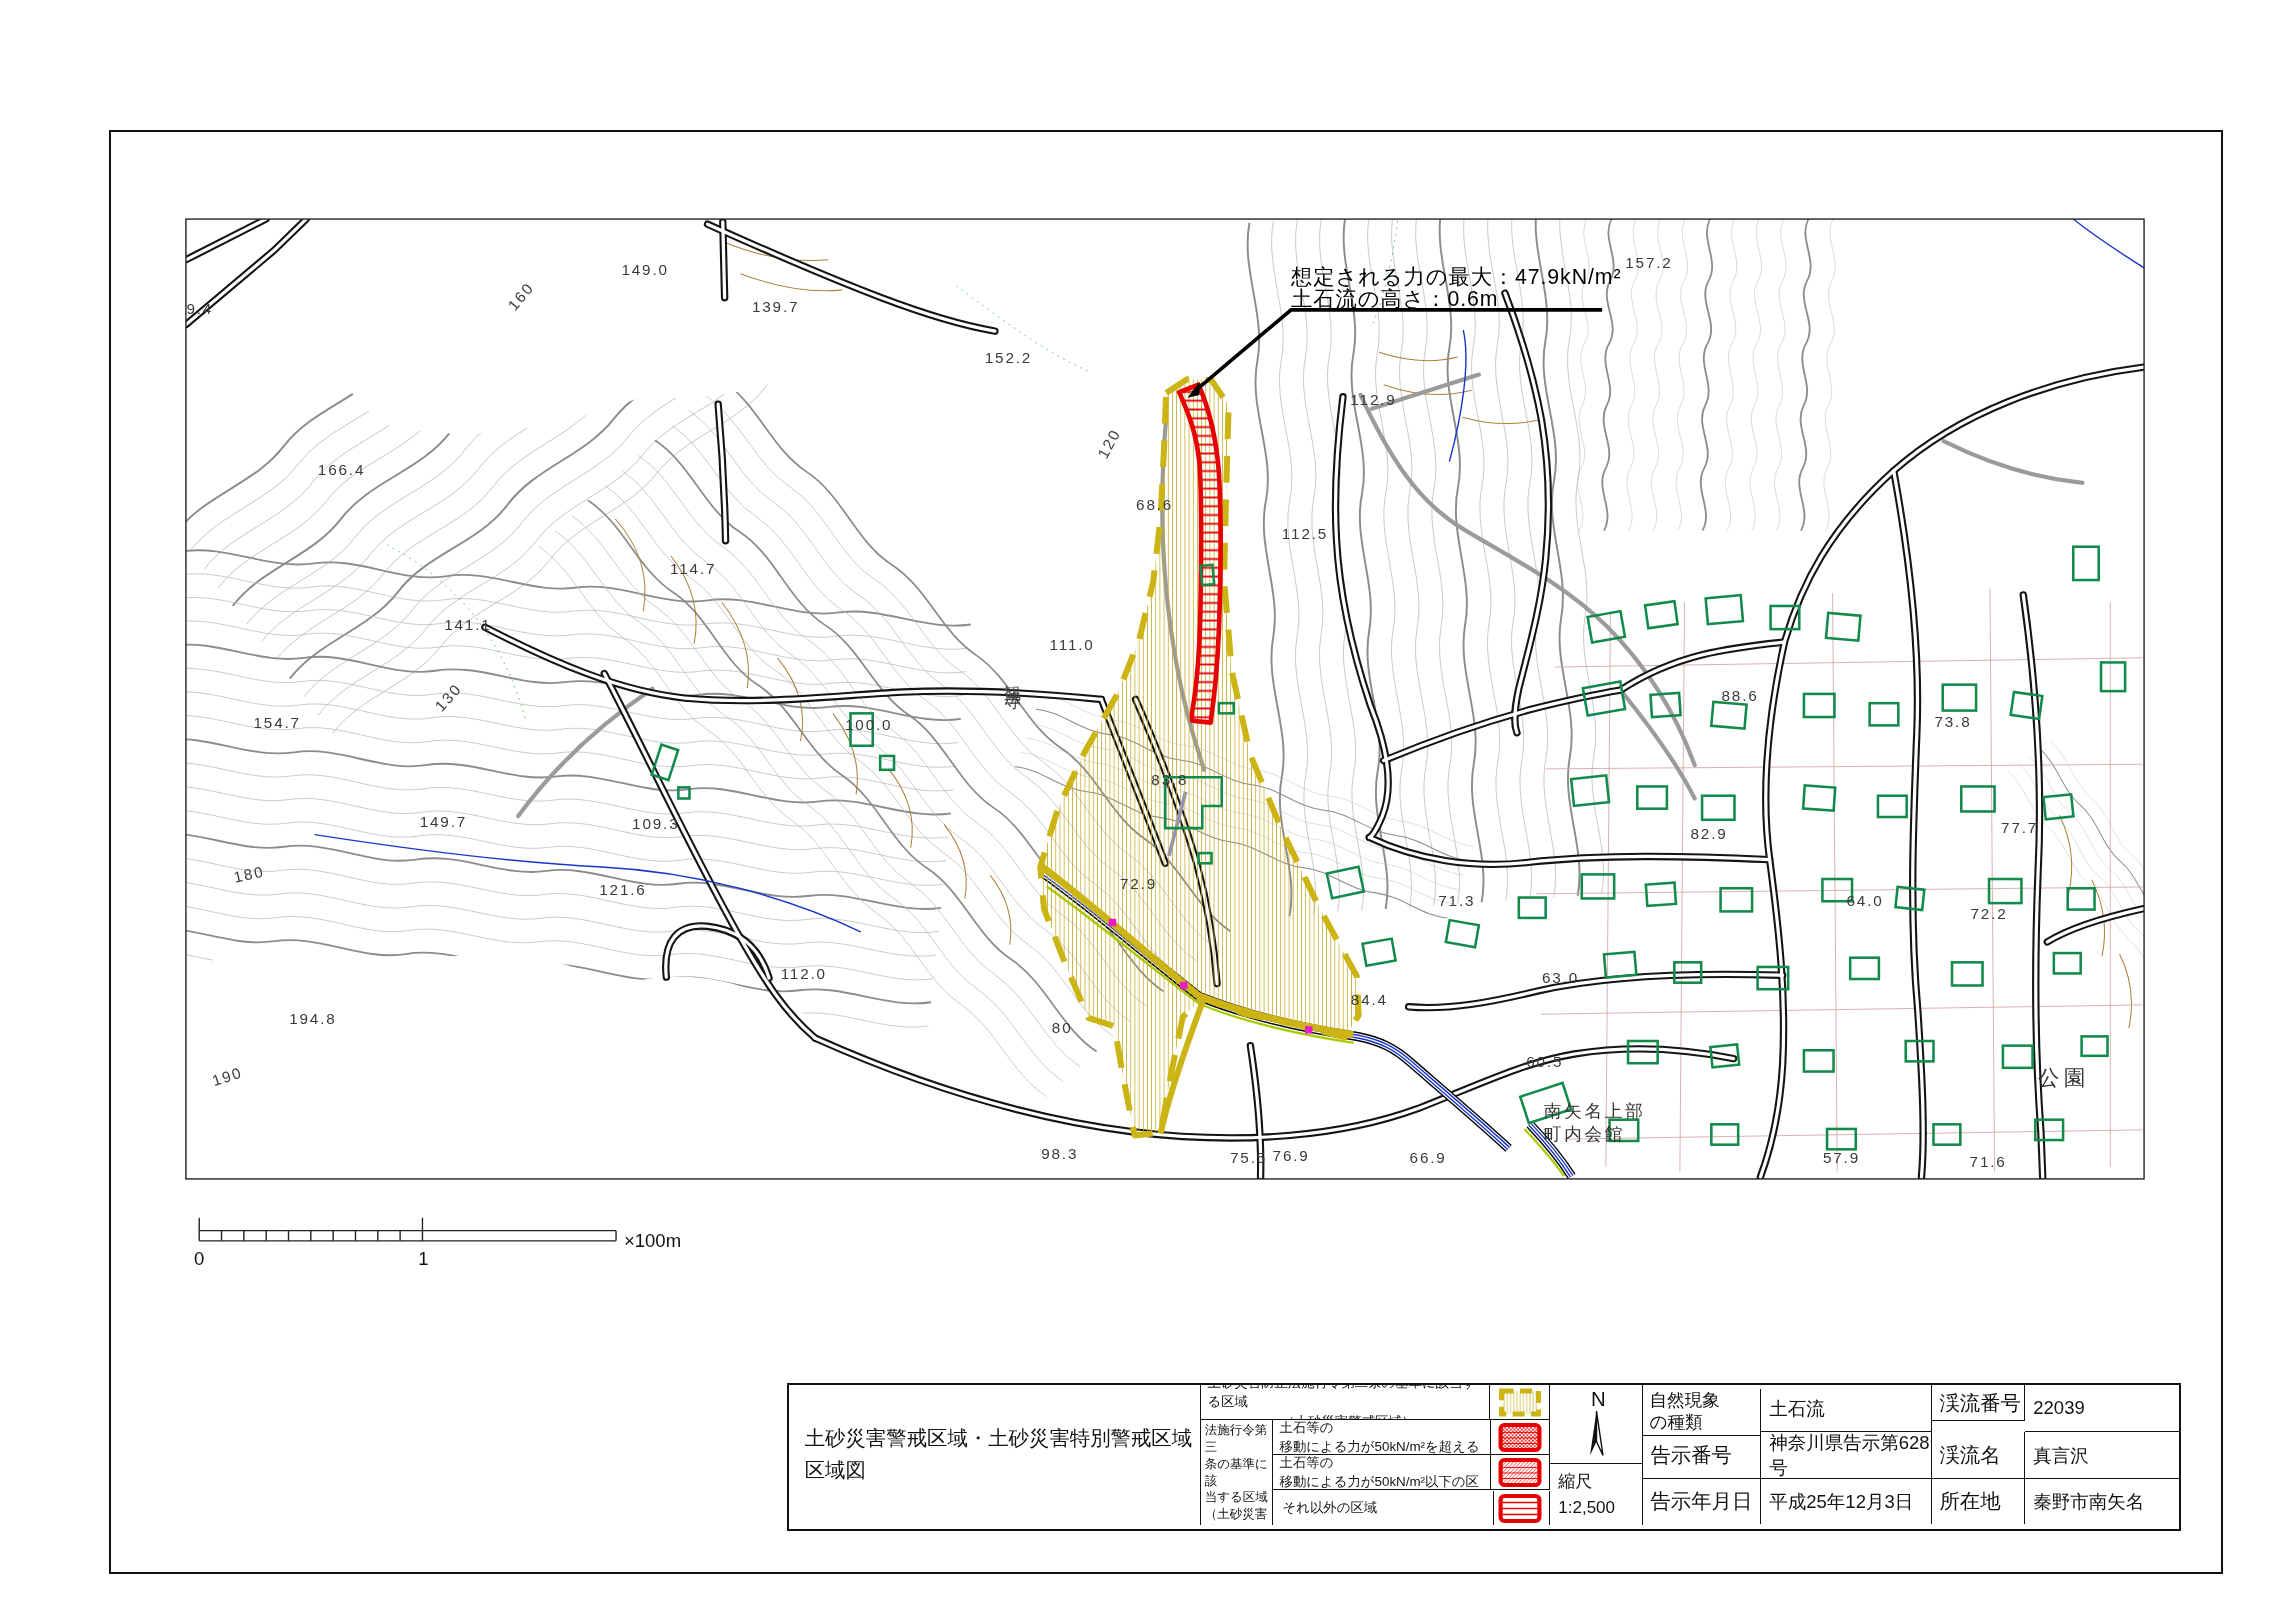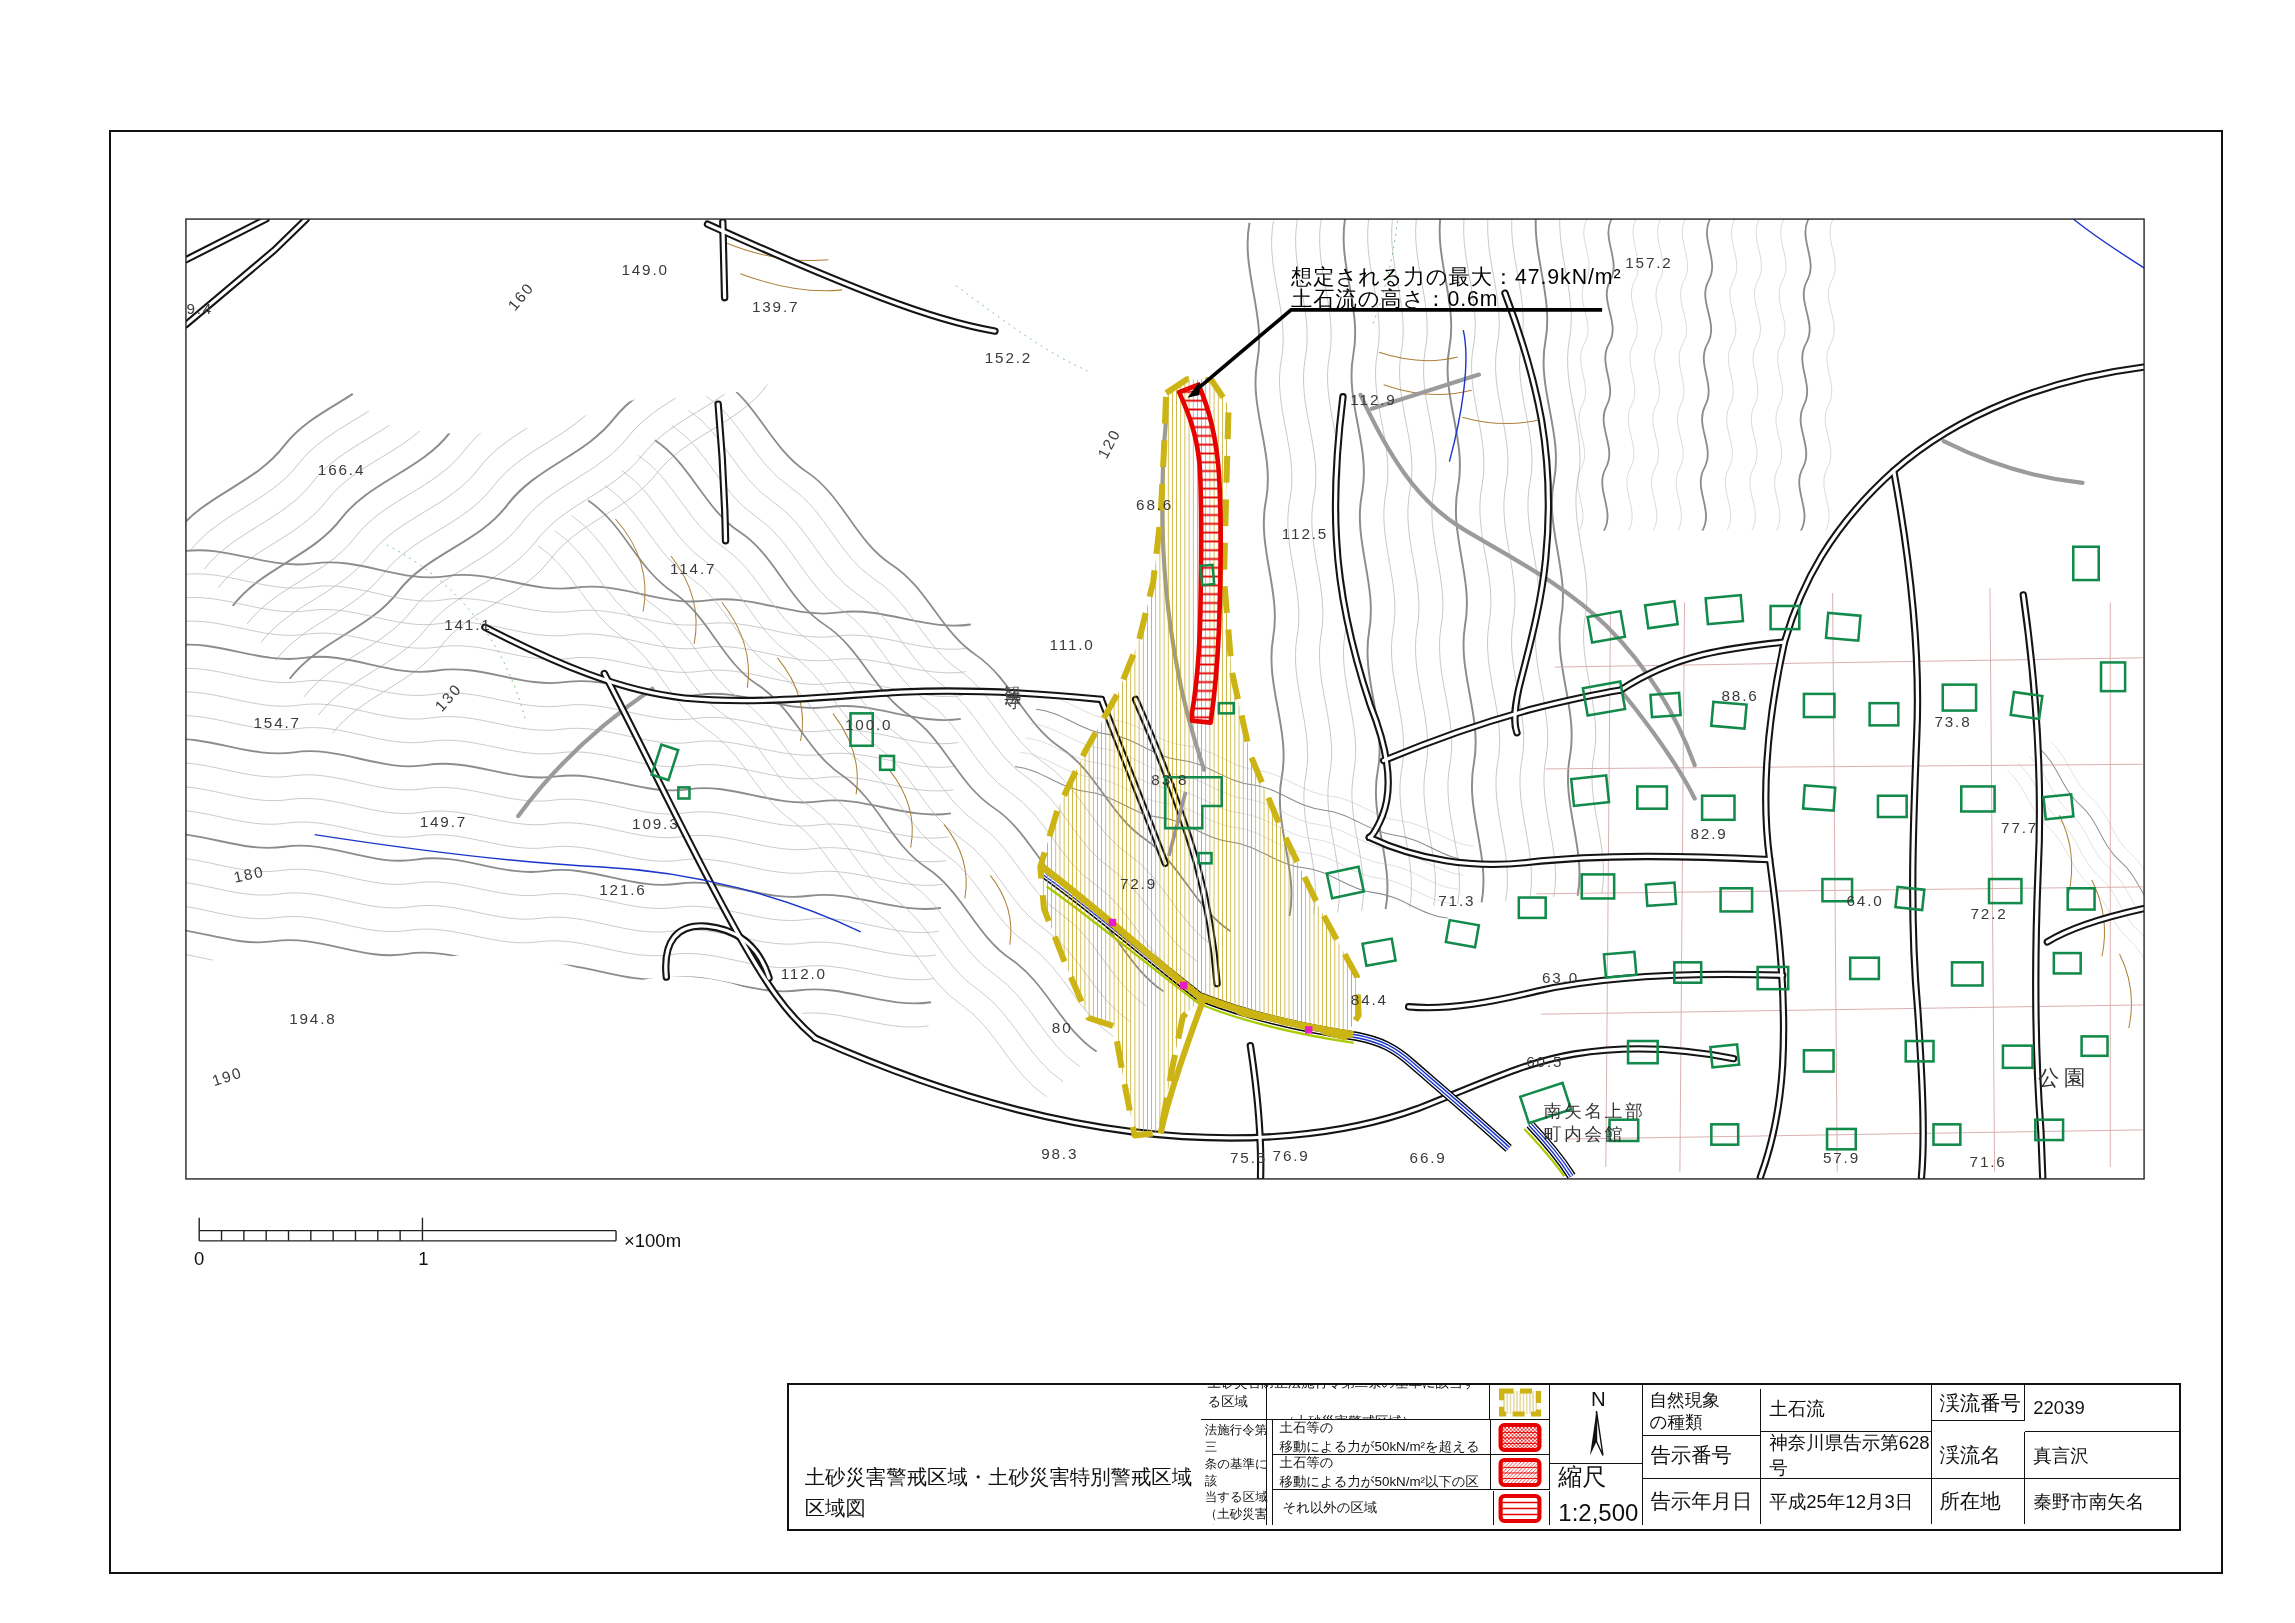--- a/index.html
+++ b/index.html
@@ -14,21 +14,21 @@
   #btable{position:absolute;left:787px;top:1383px;width:1390px;height:144px;border:2.3px solid #111;box-sizing:content-box;}
   .cell{position:absolute;box-sizing:border-box;display:flex;align-items:center;overflow:hidden;}
   .br{border-right:1.4px solid #111;} .bb{border-bottom:1.4px solid #111;}
   .ttl{font-size:20.4px;line-height:1.55;padding-left:15.7px;}
   .desc{font-size:13.4px;line-height:1.45;padding-left:6.5px;}
   .grp{font-size:12.5px;line-height:1.35;padding-left:3.7px;white-space:pre-line;}
   .lab{font-size:20.4px;padding-left:7.4px;}
   .lab2{font-size:17.6px;line-height:1.25;padding-left:6.5px;white-space:pre-line;}
   .val{font-size:18.5px;padding-left:8.3px;}
   .symcell{justify-content:center;}
-  .scl{font-size:24px;line-height:1.5;padding-left:8.3px;}
+  .scl{font-size:17px;line-height:1.5;padding-left:8.3px;}
   .ncell{justify-content:center;}
   
   .lbl{font-size:33px;fill:#3a3a3a;letter-spacing:4px;font-family:"Liberation Sans","DejaVu Sans",sans-serif;}
   .lblbig{font-size:46px;fill:#333;letter-spacing:10px;}
   .lblplace{font-size:38px;fill:#333;letter-spacing:6px;}
   .ann{font-size:46px;fill:#000;letter-spacing:2px;font-family:"Liberation Sans","DejaVu Sans",sans-serif;}
   #temple{position:absolute;left:1001px;top:672px;writing-mode:vertical-rl;
         font-size:16.7px;color:#444;letter-spacing:3.7px;}
   
   .cl{stroke:#bcbcbc;stroke-width:1.7;fill:none;}
@@ -449,21 +449,21 @@
       <path d="M35,38 H935 M35,60 H935 M35,10 V60 M517,10 V60 M935,38 V60"></path>
       <path d="M83.2,38 V60 M131.4,38 V60 M179.6,38 V60 M227.8,38 V60 M276,38 V60 M324.2,38 V60 M372.4,38 V60 M420.6,38 V60 M468.8,38 V60"></path>
     </g>
     <text id="sb-text" x="24" y="112" font-size="40" fill="#111">0</text>
     <text x="508" y="112" font-size="40" fill="#111">1</text>
     <text x="952" y="74" font-size="40" fill="#111">×100m</text>
   </svg>
 
   <div id="btable">
 
-    <div class="cell br ttl" style="left:0;top:0;width:478px;height:140px;align-items:flex-end;">
+    <div class="cell br ttl" style="left:0;top:0;width:412px;height:140px;">
       <div><span>土砂災害警戒区域・土砂災害特別警戒区域</span><br><span>区域図</span></div>
     </div>
 
     <div class="cell br bb desc" style="left:412px;top:0;width:289px;height:35px;">
       <div style="width:100%;">
           <div>土砂災害防止法施行令第二条の基準に該当する区域</div>
           <div style="text-align:center;">（土砂災害警戒区域）</div>
         </div>
     </div>
 

